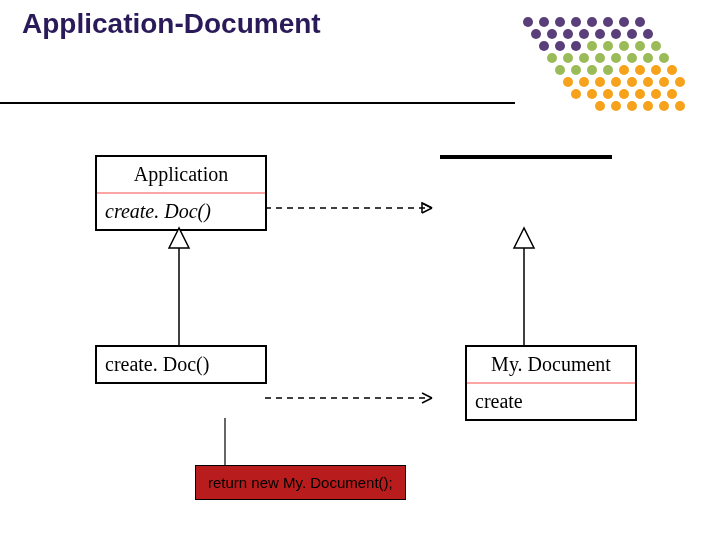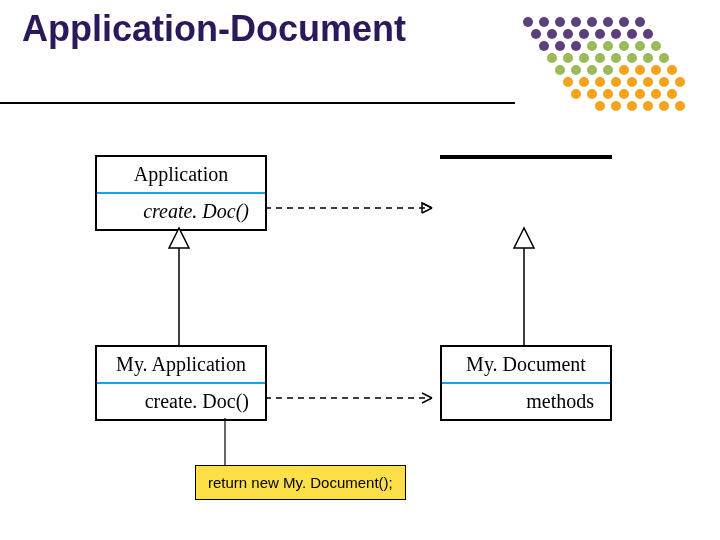--- a/index.html
+++ b/index.html
@@ -1,25 +1,25 @@
 <!DOCTYPE html>
 <html><head>
 <meta charset="utf-8">
 <style>
   html,body{margin:0;padding:0;width:720px;height:540px;background:#fff;font-family:Arial,Helvetica,sans-serif}
   .slide{position:relative;width:720px;height:540px}
-  .title{position:absolute;left:22px;top:8px;font-size:36px;font-weight:bold;color:#2b1a5a;line-height:1.15}
+  .title{position:absolute;left:22px;top:8px;font-size:28px;font-weight:bold;color:#2b1a5a;line-height:1.15}
   .title-underline{position:absolute;left:0;top:102px;width:515px;height:2px;background:#000}
   .dots{position:absolute;top:14px;right:30px}
   .dots svg{display:block}
   .uml-box{position:absolute;border:2px solid #000;background:#fff}
-  .uml-name{border-bottom:2px solid #0ea5e9;padding:6px 0;text-align:center;font-family:'Times New Roman',serif;font-size:20px}
-  .uml-body{padding:6px 16px;text-align:right;font-family:'Times New Roman',serif;font-size:20px}
+  .uml-name{border-bottom:2px solid #fca5a5;padding:6px 0;text-align:center;font-family:'Times New Roman',serif;font-size:20px}
+  .uml-body{padding:6px 8px;text-align:left;font-family:'Times New Roman',serif;font-size:20px}
   .italic{font-style:italic}
-  .note{position:absolute;border:1px solid #000;background:#fde047;font-family:Arial,sans-serif;font-size:15px;padding:8px 12px}
+  .note{position:absolute;border:1px solid #000;background:#b91c1c;font-family:Arial,sans-serif;font-size:15px;padding:8px 12px}
   svg.connectors{position:absolute;left:0;top:0;width:720px;height:540px;pointer-events:none}
 </style>
 </head>
 <body>
 
 <div class="slide">
 
   <div class="title">
     <span>Application-Document</span><br>
   </div>
@@ -103,27 +103,26 @@
 
   <div class="uml-box" style="left:95px;top:155px;width:168px">
     <div class="uml-name">Application</div>
     <div class="uml-body italic">create. Doc()</div>
   </div>
 
   <div class="uml-box" style="left:440px;top:155px;width:168px">
   </div>
 
   <div class="uml-box" style="left:95px;top:345px;width:168px">
-    <div class="uml-name">My. Application</div>
     <div class="uml-body">create. Doc()</div>
   </div>
 
-  <div class="uml-box" style="left:440px;top:345px;width:168px">
+  <div class="uml-box" style="left:465px;top:345px;width:168px">
     <div class="uml-name">My. Document</div>
-    <div class="uml-body">methods</div>
+    <div class="uml-body">create</div>
   </div>
 
   <div class="note" style="left:195px;top:465px">
     <span>return new My. Document();</span>
   </div>
 
   <svg class="connectors">
 
     <line x1="265" y1="208" x2="432" y2="208" stroke="#000" stroke-width="1.5" stroke-dasharray="6 5"></line>
     <polyline points="432,208 422,203 422,213" fill="none" stroke="#000" stroke-width="1.5"></polyline>

